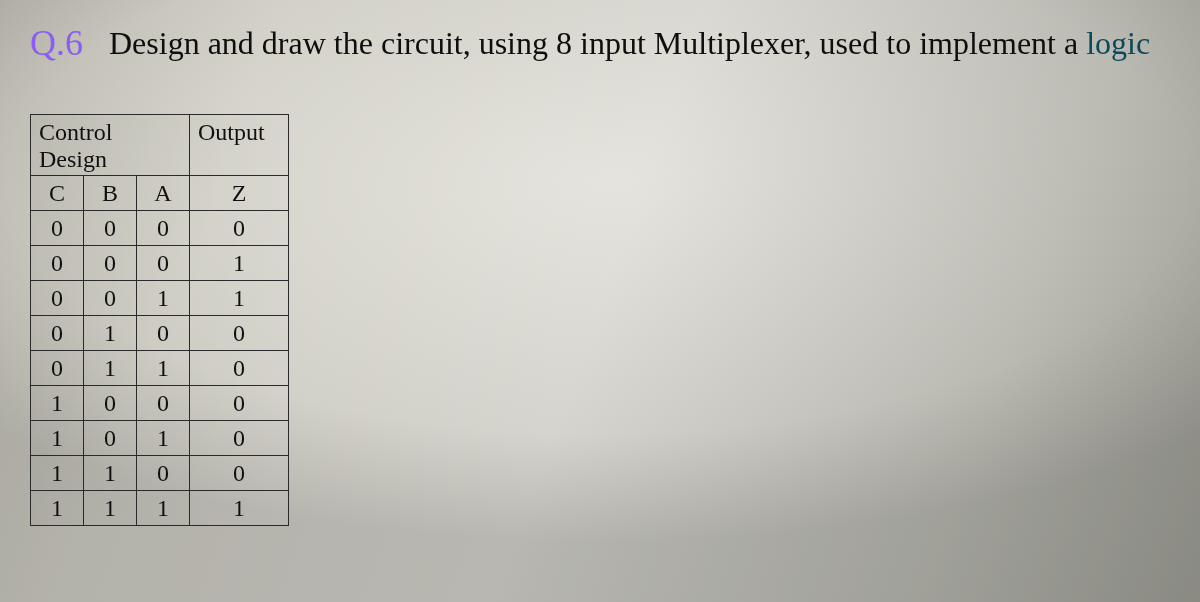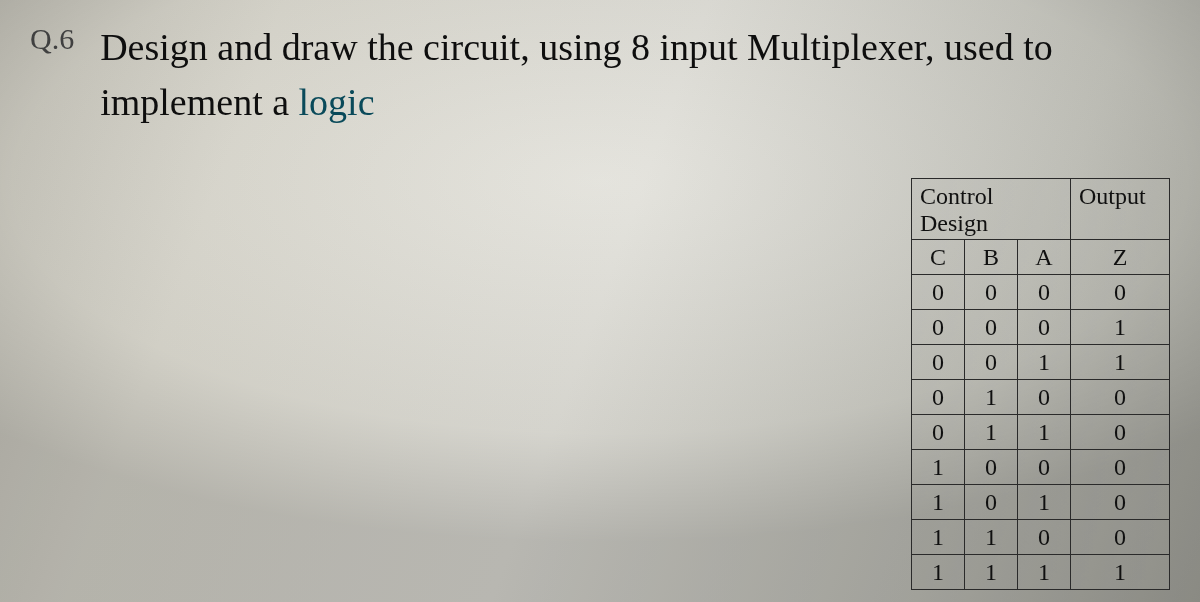--- a/index.html
+++ b/index.html
@@ -24,38 +24,38 @@
     background: radial-gradient(ellipse 70% 60% at 50% 30%, rgba(255,255,255,0.15) 0%, rgba(0,0,0,0.05) 70%, rgba(0,0,0,0.18) 100%);
     pointer-events: none;
   }
   .qrow {
     display: flex;
     align-items: flex-start;
     gap: 26px;
     position: relative;
   }
   .qlabel {
-    font-size: 30px;
-    color: #404040;
+    font-size: 36px;
+    color: #8b5cf6;
     flex: 0 0 auto;
     padding-top: 2px;
   }
   .qtext {
-    font-size: 38px;
+    font-size: 32px;
     line-height: 1.45;
     color: #0e0e0e;
     max-width: 1050px;
   }
   .qtext .logic {
     color: #0a4a5a;
   }
   .table-wrap {
     margin-top: 48px;
     display: flex;
-    justify-content: flex-end;
+    justify-content: flex-start;
     position: relative;
   }
   table {
     border-collapse: collapse;
     background: rgba(255,255,255,0.02);
   }
   th, td {
     border: 1.5px solid #2a2a2a;
     font-size: 24px;
     text-align: center;

